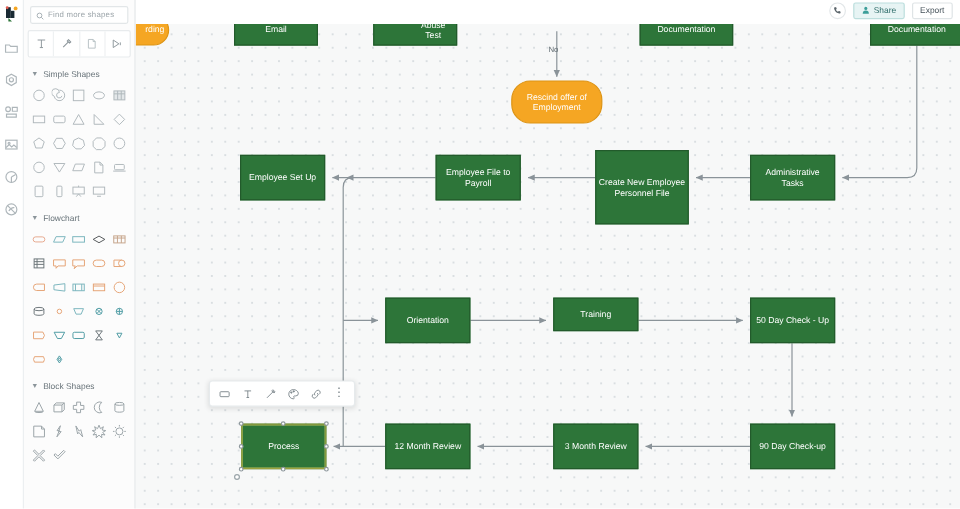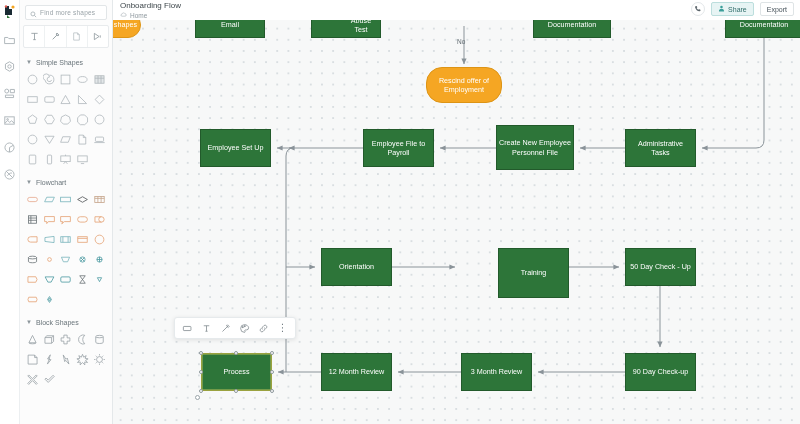--- a/index.html
+++ b/index.html
@@ -685,31 +685,20 @@
           </div>
         <div class="shape-cell"></div>
         <div class="shape-cell"></div>
         <div class="shape-cell"></div>
       </div>
     </div>
 
   </div>
 
   <div class="header">
-    <div class="doc-meta">
-      <div class="doc-title">Onboarding Flow</div>
-      <div class="breadcrumb">
-        <span>
-          <svg width="7" height="7" viewBox="0 0 14 12" fill="none" stroke="#a9b2b7" stroke-width="1.2">
-            <path d="M4 9.4h6a2.4 2.4 0 0 0 .2-4.8A3.3 3.3 0 0 0 4 5.2a2.1 2.1 0 0 0 0 4.2z"></path>
-          </svg>
-        </span>
-        <span>Home</span>
-      </div>
-    </div>
 
     <div class="header-actions">
       <div class="circle-btn">
         <svg width="8" height="8" viewBox="0 0 14 14" fill="#5c666c">
           <path d="M3.2 1.6l2 .6.5 2.2-1.2 1a7.4 7.4 0 0 0 3.1 3.1l1-1.2 2.2.5.6 2c0 .8-.9 1.4-1.8 1.2C5.6 10.6 3.4 8.4 2 4.4 1.8 3.5 2.4 1.6 3.2 1.6z"></path>
         </svg>
       </div>
       <div class="btn share">
         <span>
           <svg width="7" height="7" viewBox="0 0 12 12" fill="#3b9e99">
@@ -758,21 +747,21 @@
         <path d="M512 352 L425 352" marker-end="url(#ah)"></path>
 
         <path d="M348 352 L285 352" marker-end="url(#ah)"></path>
 
         <path d="M208 352 L165 352" marker-end="url(#ah)"></path>
       </g>
     </svg>
 
     <div id="nodes">
         <div class="node partial" style="left: -30px; top: -8px; width: 58px; height: 26px;">
-          <span>shapes</span>
+          <span>rding</span>
         </div>
         <div class="node" style="left: 82px; top: -8px; width: 70px; height: 26px;">
           <span>Email</span>
         </div>
         <div class="node" style="left: 198px; top: -8px; width: 70px; height: 26px; padding-left: 32px;">
           <span>Abuse Test</span>
         </div>
         <div class="node" style="left: 420px; top: -8px; width: 78px; height: 26px;">
           <span>Documentation</span>
         </div>
@@ -781,30 +770,30 @@
         </div>
         <div class="node terminator" style="left: 313px; top: 47px; width: 76px; height: 36px;">
           <span>Rescind offer of Employment</span>
         </div>
         <div class="node" style="left: 87px; top: 109px; width: 71px; height: 38px; align-items: center;">
           <span>Employee Set Up</span>
         </div>
         <div class="node" style="left: 250px; top: 109px; width: 71px; height: 38px;">
           <span>Employee File to Payroll</span>
         </div>
-        <div class="node" style="left: 383px; top: 105px; width: 78px; height: 45px;">
+        <div class="node" style="left: 383px; top: 105px; width: 78px; height: 62px;">
           <span>Create New Employee Personnel File</span>
         </div>
         <div class="node" style="left: 512px; top: 109px; width: 71px; height: 38px;">
           <span>Administrative Tasks</span>
         </div>
         <div class="node" style="left: 208px; top: 228px; width: 71px; height: 38px;">
           <span>Orientation</span>
         </div>
-        <div class="node" style="left: 348px; top: 228px; width: 71px; height: 50px; margin-left: 37px;">
+        <div class="node" style="left: 348px; top: 228px; width: 71px; height: 28px;">
           <span>Training</span>
         </div>
         <div class="node" style="left: 512px; top: 228px; width: 71px; height: 38px;">
           <span>50 Day Check - Up</span>
         </div>
         <div class="node selected" style="left: 88px; top: 333px; width: 71px; height: 38px;">
           <span>Process</span>
         </div>
         <div class="node" style="left: 208px; top: 333px; width: 71px; height: 38px; text-align: center;">
           <span>12 Month Review</span>

